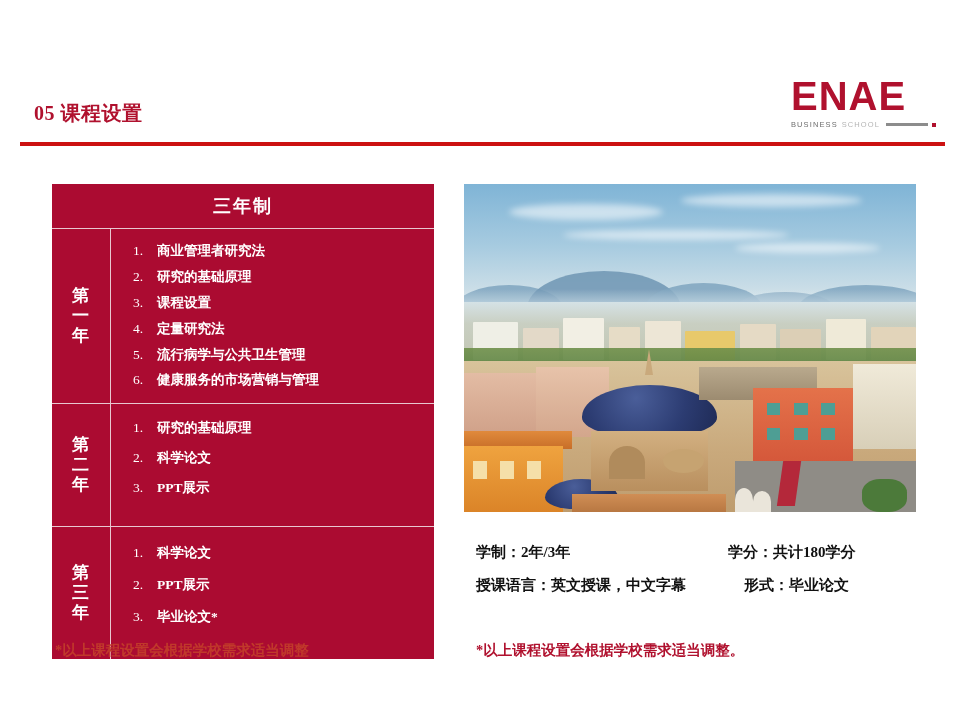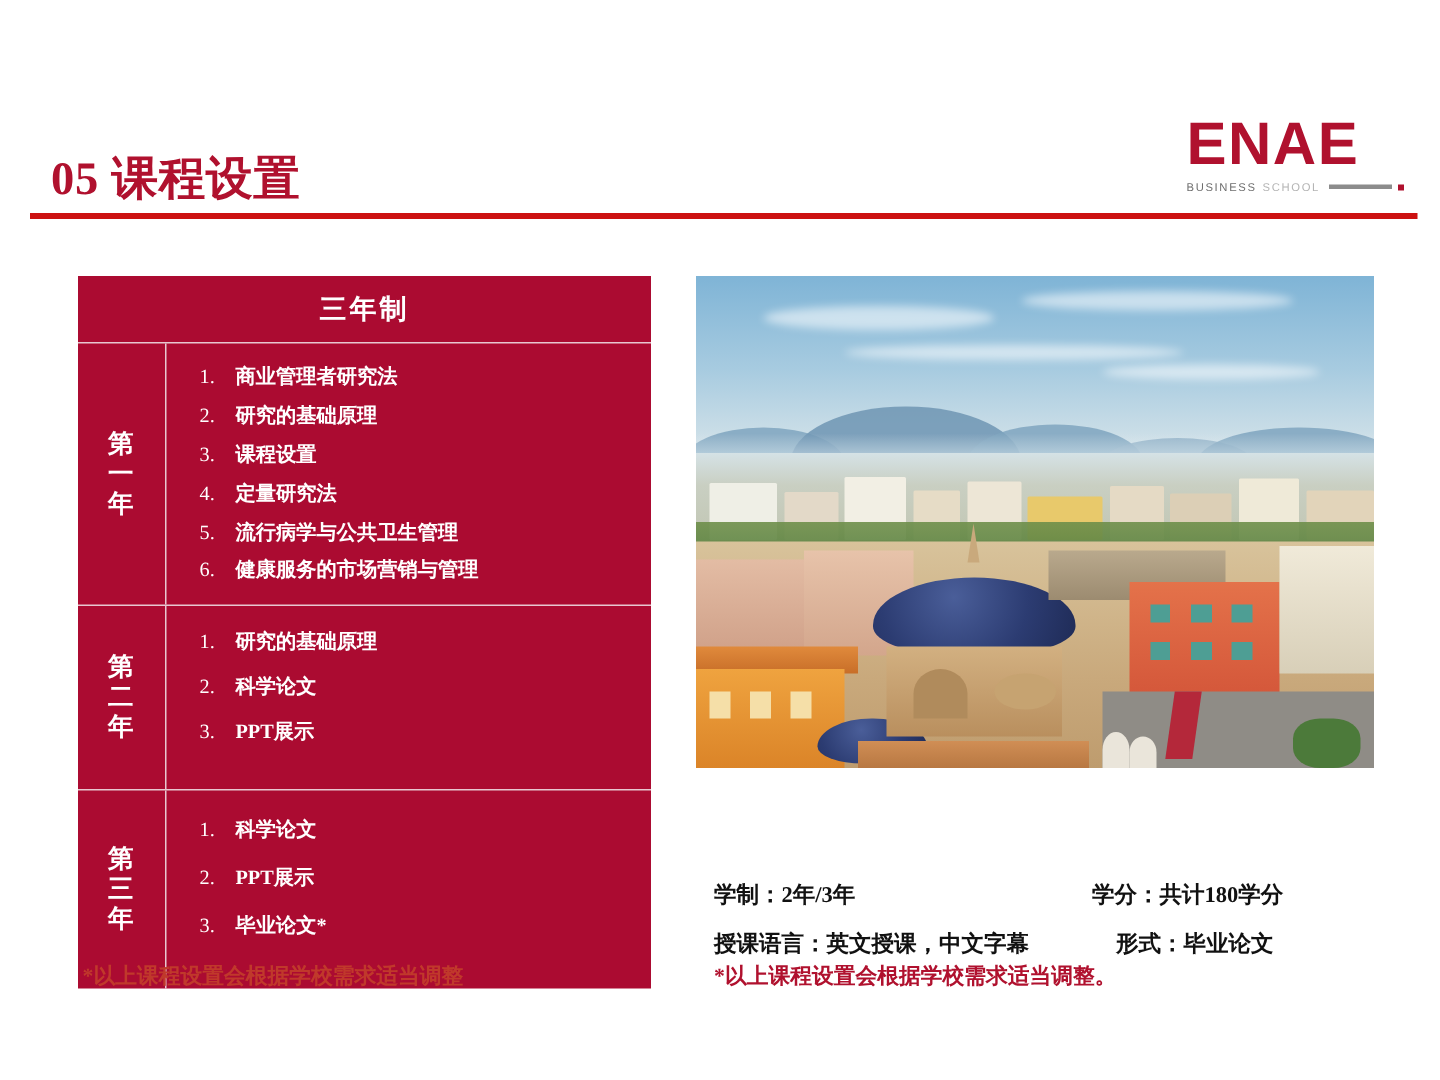--- a/index.html
+++ b/index.html
@@ -17,21 +17,21 @@
 
   
   .slide-header {
     position: absolute;
     left: 0; top: 0;
     width: 960px; height: 152px;
   }
   .page-title {
     position: absolute;
     left: 34px; top: 103px;
-    font-size: 31px;
+    font-size: 20px;
     font-weight: bold;
     color: #B0112E;
     letter-spacing: 0.5px;
     white-space: nowrap;
     line-height: 1;
   }
   .title-rule {
     position: absolute;
     left: 20px; top: 142px;
     width: 925px; height: 4px;
@@ -244,21 +244,20 @@
     border-left: 4px solid transparent;
     border-right: 4px solid transparent;
     border-bottom: 26px solid #C9A97C;
   }
 
   
   .info-block {
     position: absolute;
     left: 476px; top: 543px;
     width: 440px;
-    margin-top: 44px;
   }
   .info-line {
     display: flex;
     font-size: 15px;
     font-weight: bold;
     color: #111111;
     margin-bottom: 14px;
     white-space: nowrap;
   }
   .info-left { width: 252px; flex: 0 0 252px; }

